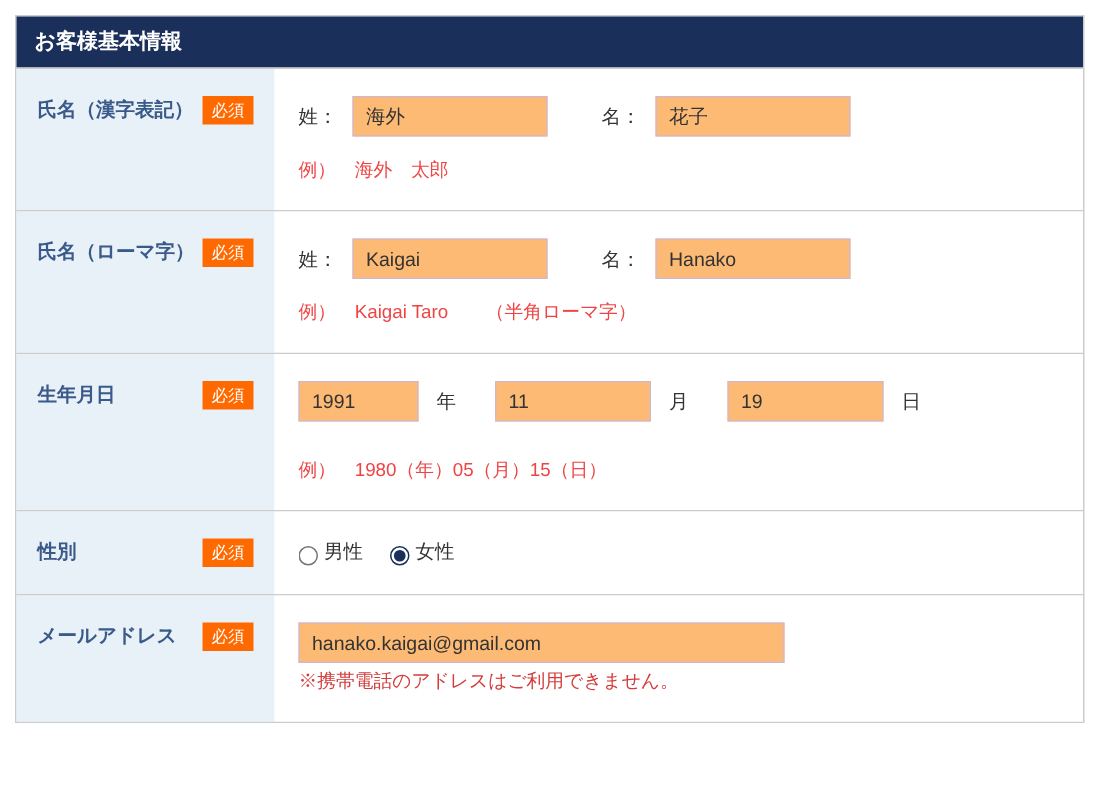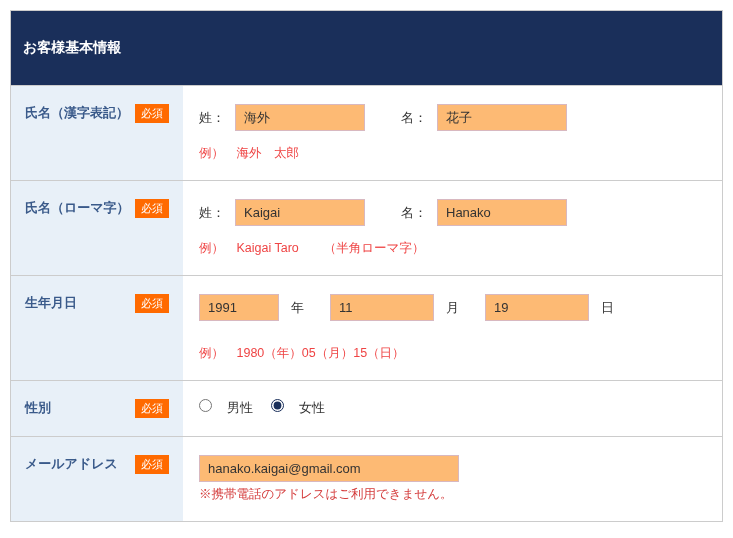--- a/index.html
+++ b/index.html
@@ -1,35 +1,35 @@
 <!DOCTYPE html>
 <html><head>
 <meta charset="utf-8">
 <style>
   * { box-sizing: border-box; margin: 0; padding: 0; }
   body { font-family: "Hiragino Kaku Gothic Pro", "Meiryo", sans-serif; font-size: 13px; color: #333; background: #fff; padding: 10px; }
   .wrapper { width: 713px; border: 1px solid #ccc; }
-  .header { background: #1a2f5a; color: #fff; font-weight: bold; padding: 28px 12px; font-size: 14px; }
+  .header { background: #1a2f5a; color: #fff; font-weight: bold; padding: 8px 12px; font-size: 14px; }
   .row { display: flex; border-top: 1px solid #ccc; }
   .row:first-of-type { border-top: none; }
   .label-col { width: 172px; background: #e8f0f8; padding: 18px 14px; display: flex; justify-content: space-between; align-items: flex-start; color: #3a5a8a; font-weight: bold; }
   .badge { background: #ff6a00; color: #fff; font-size: 11px; padding: 2px 6px; font-weight: normal; }
   .field-col { flex: 1; padding: 18px 16px; background: #fff; }
   .inline-group { display: flex; align-items: center; gap: 6px; flex-wrap: wrap; }
   .sub-label { margin-right: 4px; }
   .sub-label.spaced { margin-left: 30px; }
   input[type="text"] { background: #fdba74; border: 1px solid #d8b8c0; padding: 5px 8px; font-size: 13px; color: #333; }
   .w-name { width: 130px; }
   .w-year { width: 80px; }
   .w-md { width: 104px; margin-left: 20px; }
-  .w-email { width: 260px; }
+  .w-email { width: 324px; }
   .example { margin-top: 14px; color: #ef4444; font-size: 12.5px; }
   .warning { color: #d43b3b; font-size: 12.5px; margin-top: 4px; }
   .radio-group { display: flex; gap: 18px; align-items: center; }
-  .radio-item { display: flex; align-items: flex-start; gap: 15px; }
+  .radio-item { display: flex; align-items: flex-end; gap: 4px; }
   input[type="radio"] { accent-color: #1a2f5a; }
   .unit { margin-left: 6px; }
 </style>
 </head>
 <body>
 
 <div class="wrapper">
   <div class="header">
     <span>お客様基本情報</span>
   </div>

